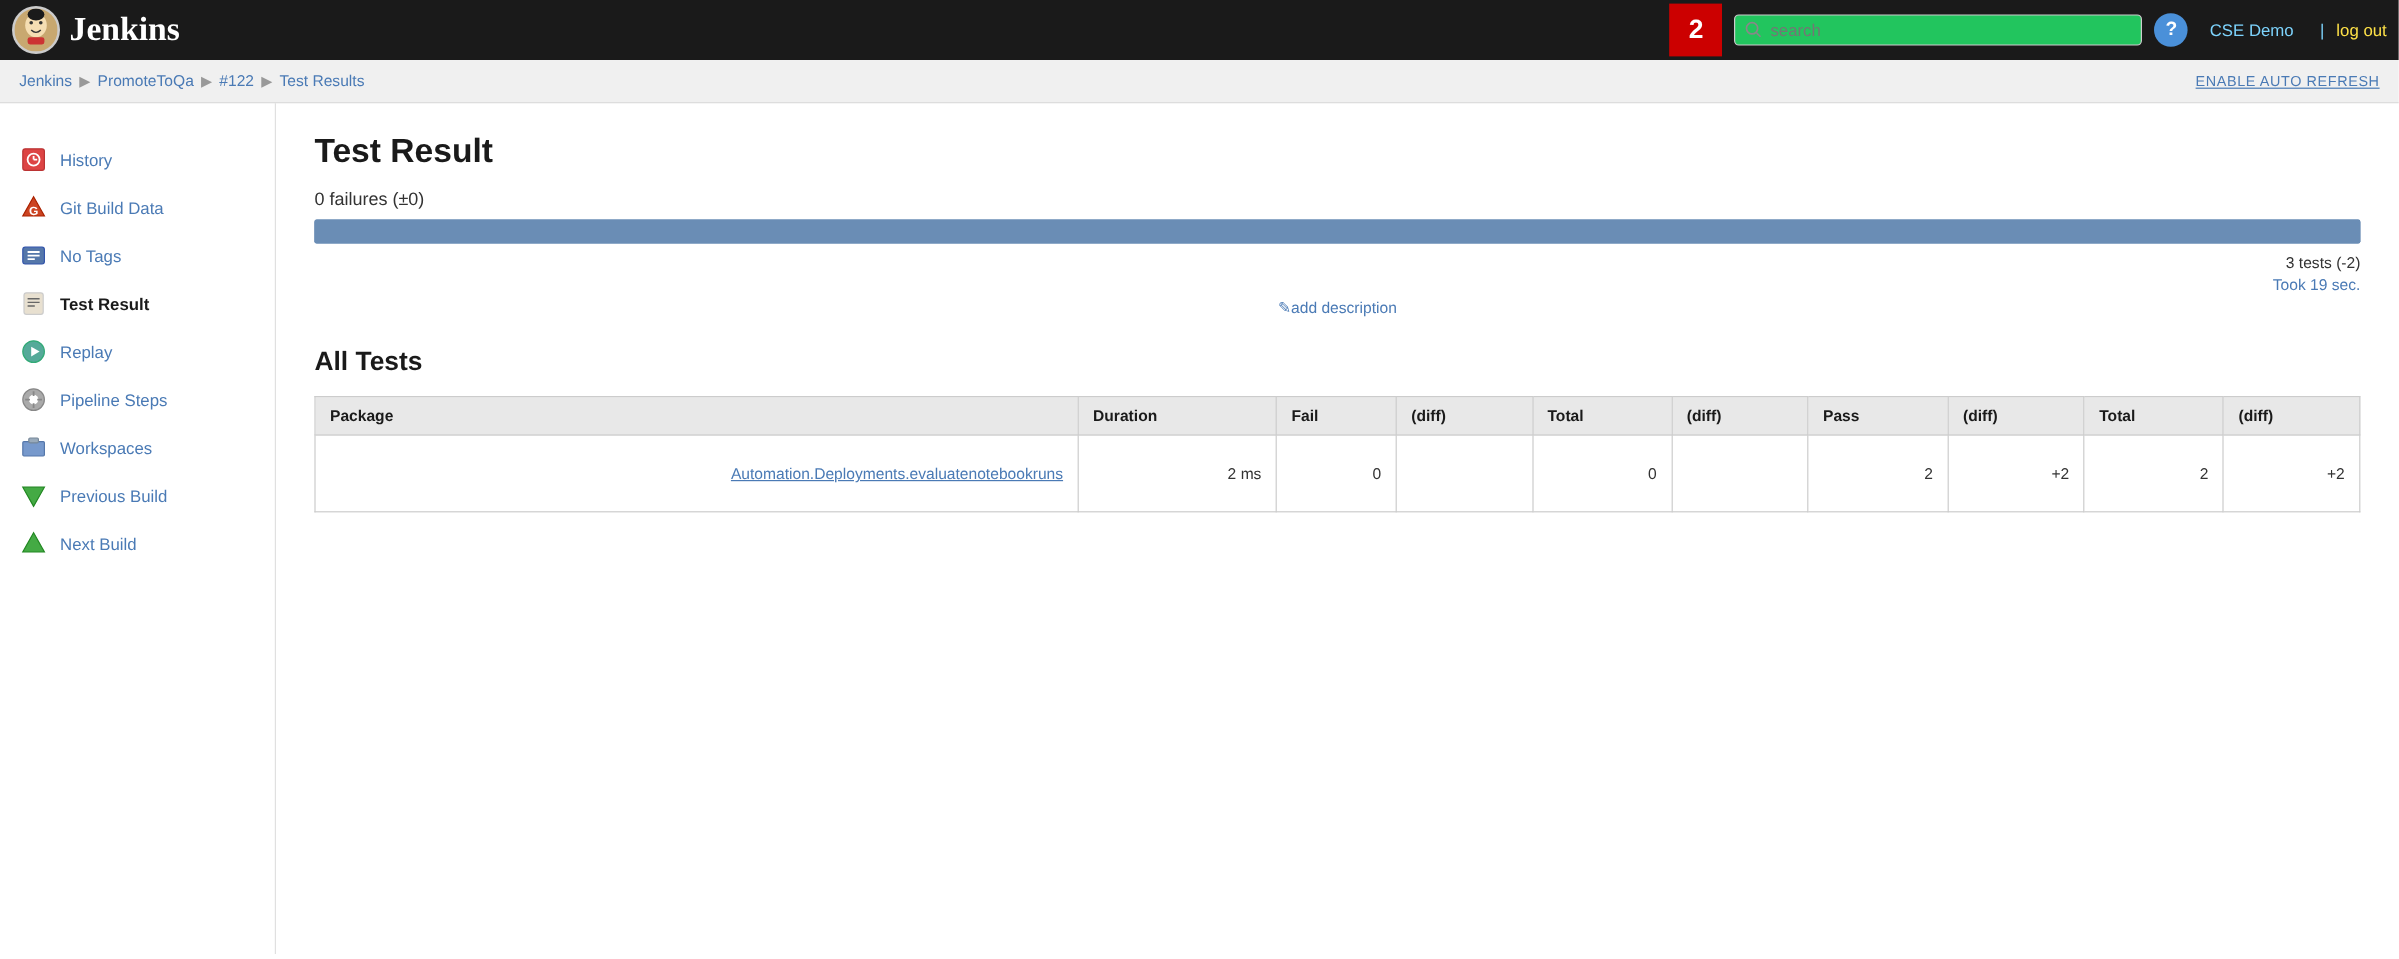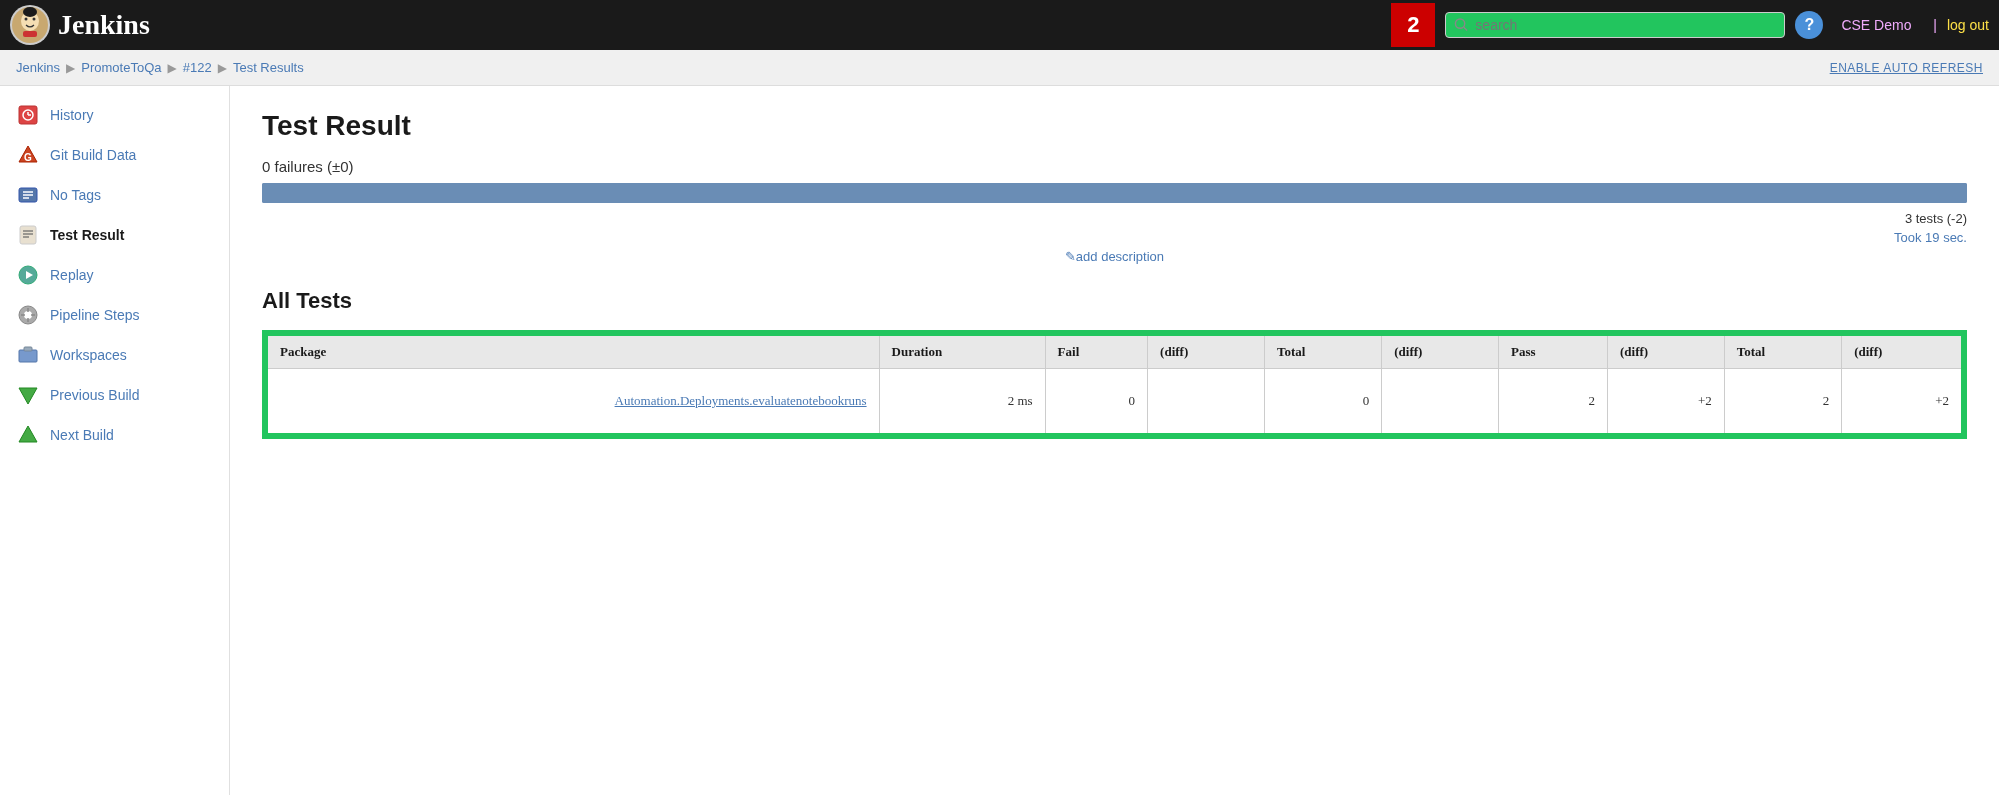--- a/index.html
+++ b/index.html
@@ -72,21 +72,21 @@
       background: #4a90d9;
       color: #fff;
       display: flex;
       align-items: center;
       justify-content: center;
       font-size: 16px;
       font-weight: bold;
       cursor: pointer;
     }
     .header-user {
-      color: #f0abfc;
+      color: #7dd3fc;
       font-size: 14px;
       margin-left: 8px;
     }
     .header-logout {
       color: #fde047;
       font-size: 14px;
       text-decoration: none;
       cursor: pointer;
     }
 
@@ -123,21 +123,21 @@
     
     .layout {
       display: flex;
       min-height: calc(799px - 50px - 40px);
     }
 
     
     .sidebar {
       width: 230px;
       min-width: 230px;
-      padding: 9px 0;
+      padding: 27px 0;
       border-right: 1px solid #e0e0e0;
     }
     .sidebar-item {
       display: flex;
       align-items: center;
       gap: 10px;
       padding: 8px 16px;
       cursor: pointer;
       color: #4a7ab5;
       font-size: 14px;
@@ -207,23 +207,22 @@
     
     .section-title {
       font-size: 22px;
       font-weight: bold;
       color: #1a1a1a;
       margin-bottom: 16px;
     }
     .test-table {
       width: 100%;
       border-collapse: collapse;
-      border: 6px solid #22c55e;
+      border: 1px solid #22c55e;
       font-size: 13px;
-      font-family: Liberation Serif, serif;
     }
     .test-table th {
       background: #e8e8e8;
       padding: 8px 12px;
       text-align: left;
       border: 1px solid #ccc;
       font-weight: bold;
       color: #1a1a1a;
     }
     .test-table td {

